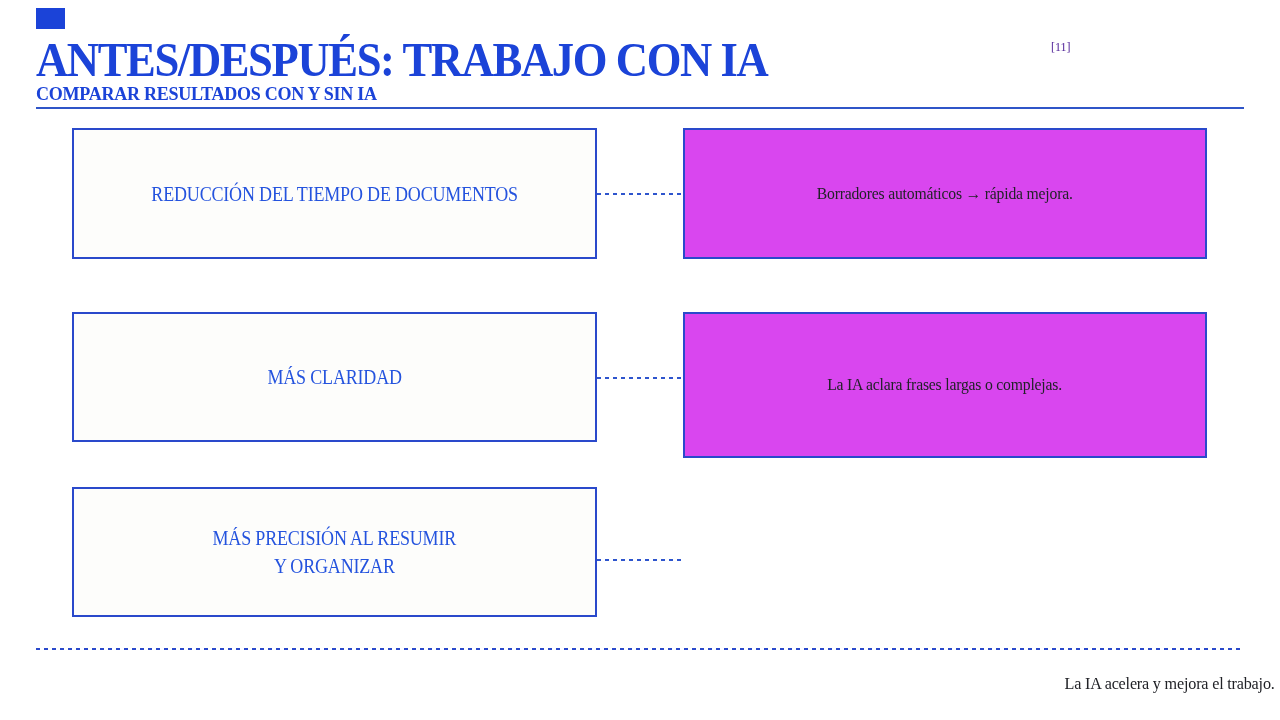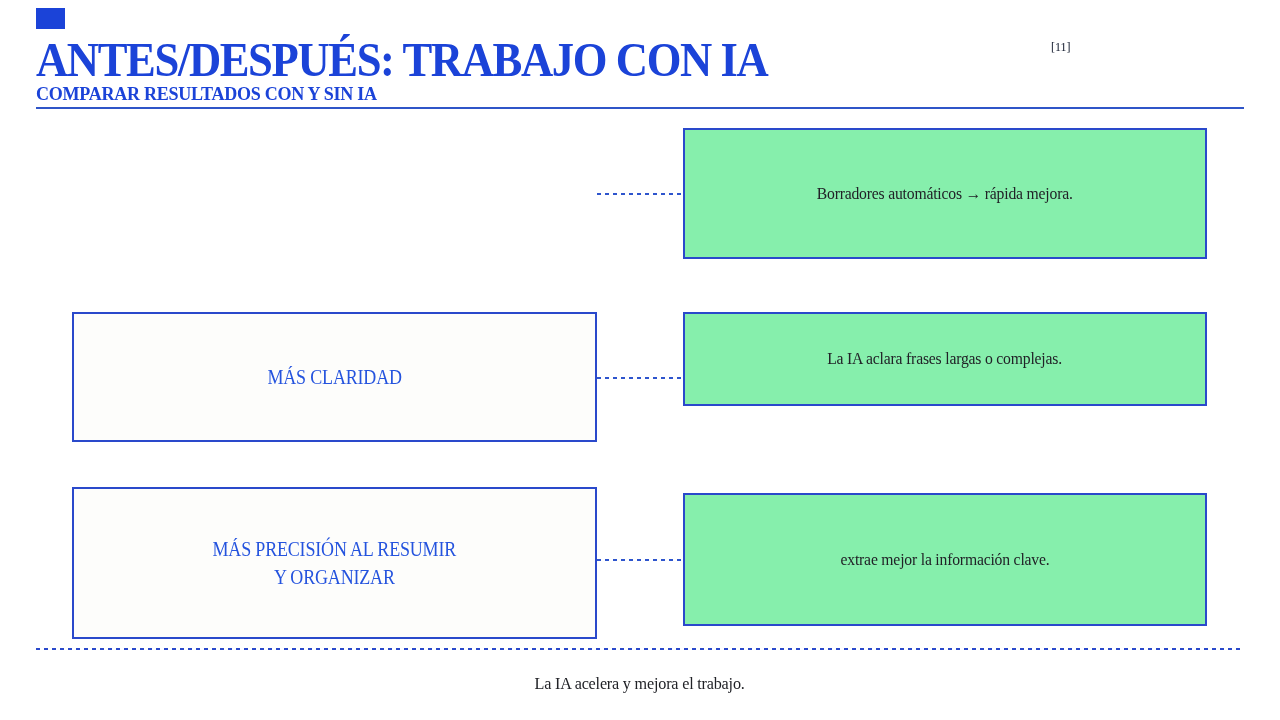--- a/index.html
+++ b/index.html
@@ -7,91 +7,91 @@
   .slide{position:relative;width:1280px;height:720px;background:#ffffff;overflow:hidden;font-family:Liberation Serif, serif;}
 
   .logo-mark{position:absolute;left:36px;top:8px;width:29px;height:21px;background:#1b43d8;}
 
   .page-title{position:absolute;left:36px;top:36px;margin:0;font-size:48px;line-height:1;
     font-weight:bold;color:#1b43d8;letter-spacing:-1.5px;white-space:nowrap;
     transform:scaleX(0.93);transform-origin:left center;}
   .page-subtitle{position:absolute;left:36px;top:84px;margin:0;font-size:19px;line-height:1;
     font-weight:bold;color:#1b43d8;letter-spacing:-0.3px;white-space:nowrap;
     transform:scaleX(0.95);transform-origin:left center;}
-  .page-ref{position:absolute;left:1051px;top:40px;font-size:12px;color:#0f172a;}
+  .page-ref{position:absolute;left:1051px;top:40px;font-size:12px;color:#4c1d95;}
 
   .header-divider{position:absolute;left:36px;top:107px;width:1208px;height:0;
     border-top:2px solid #2f55c8;}
 
   .box{position:absolute;box-sizing:border-box;border:2px solid #2a49cb;
     display:flex;align-items:center;justify-content:center;text-align:center;}
   .before-box{background-color:#fdfdfb;
     background-image:
       radial-gradient(rgba(140,150,185,0.30) 0.8px, transparent 1px),
       radial-gradient(rgba(140,150,185,0.18) 0.8px, transparent 1px);
     background-size:18px 4px,18px 4px;
     background-position:0 0,4px 2px;}
-  .after-box{background:#86efac;}
+  .after-box{background:#d946ef;}
 
   .before-label{color:#2453de;font-size:20px;line-height:28px;letter-spacing:-0.2px;
     white-space:pre-line;display:inline-block;transform:scaleX(0.9);}
   .after-label{color:#212227;font-size:16.5px;line-height:22px;letter-spacing:-0.2px;
     display:inline-block;transform:scaleX(0.95);}
 
   .r1-before{left:72px;top:128px;width:525px;height:131px;}
   .r1-after {left:683px;top:128px;width:524px;height:131px;}
   .r2-before{left:72px;top:312px;width:525px;height:130px;text-align:right;}
-  .r2-after {left:683px;top:312px;width:524px;height:94px;}
-  .r3-before{left:72px;top:487px;width:525px;height:152px;}
+  .r2-after {left:683px;top:312px;width:524px;height:146px;}
+  .r3-before{left:72px;top:487px;width:525px;height:130px;}
   .r3-after {left:683px;top:493px;width:524px;height:133px;}
 
   .connector{position:absolute;height:2px;
     background:repeating-linear-gradient(90deg,#2e55cd 0 4px,transparent 4px 8px);}
   .c1{left:597px;top:193px;width:86px;}
   .c2{left:597px;top:377px;width:86px;}
   .c3{left:597px;top:559px;width:86px;}
 
   .footer-divider{position:absolute;left:36px;top:648px;width:1208px;height:2px;
     background:repeating-linear-gradient(90deg,#2a49cb 0 4px,transparent 4px 8px);}
-  .footer-caption{position:absolute;left:0;top:674px;width:1280px;text-align:center;
+  .footer-caption{position:absolute;left:0;top:674px;width:1280px;text-align:right;
     color:#212227;font-size:17px;letter-spacing:-0.2px;}
   .footer-caption span{display:inline-block;transform:scaleX(0.95);}
 </style>
 </head>
 <body>
 
 <div class="slide">
 
   <div class="logo-mark"></div>
 
   <h1 class="page-title">ANTES/DESPUÉS: TRABAJO CON IA</h1>
   <h2 class="page-subtitle">COMPARAR RESULTADOS CON Y SIN IA</h2>
   <div class="page-ref">[11]</div>
   <div class="header-divider"></div>
 
+  <div class="box before-box r1-before">
+    <span class="before-label">REDUCCIÓN DEL TIEMPO DE DOCUMENTOS</span>
+  </div>
   <div class="connector c1"></div>
   <div class="box after-box r1-after">
     <span class="after-label">Borradores automáticos → rápida mejora.</span>
   </div>
 
   <div class="box before-box r2-before">
     <span class="before-label">MÁS CLARIDAD</span>
   </div>
   <div class="connector c2"></div>
   <div class="box after-box r2-after">
     <span class="after-label">La IA aclara frases largas o complejas.</span>
   </div>
 
   <div class="box before-box r3-before">
     <span class="before-label">MÁS PRECISIÓN AL RESUMIR
 Y ORGANIZAR</span>
   </div>
   <div class="connector c3"></div>
-  <div class="box after-box r3-after">
-    <span class="after-label">extrae mejor la información clave.</span>
-  </div>
 
   <div class="footer-divider"></div>
   <div class="footer-caption">
     <span>La IA acelera y mejora el trabajo.</span>
   </div>
 
 </div>
 
 </body></html>

